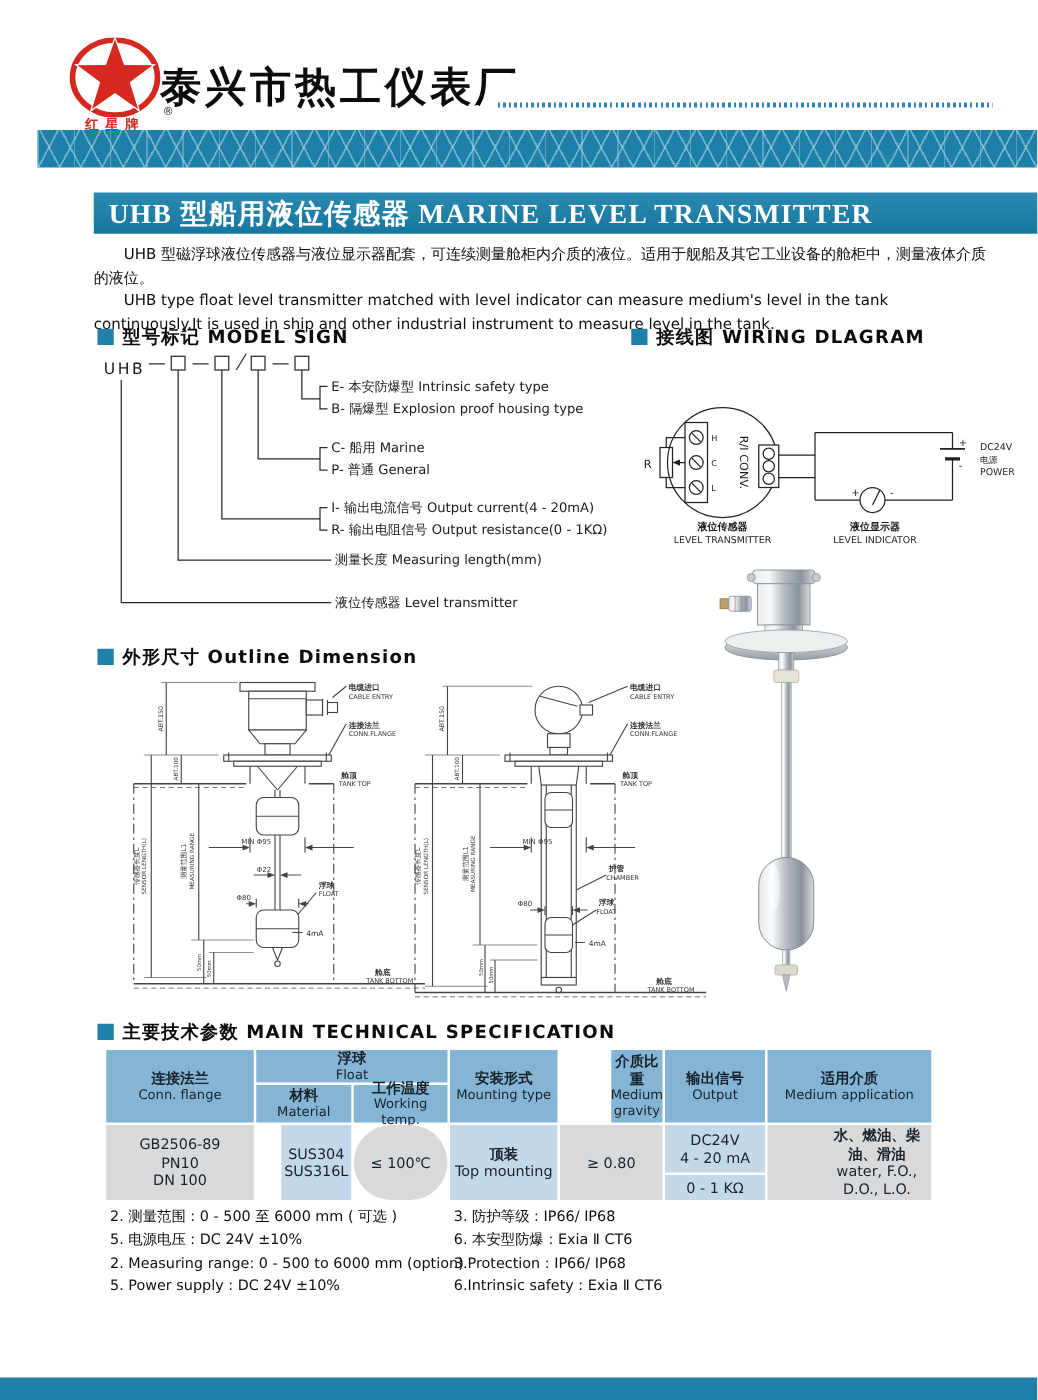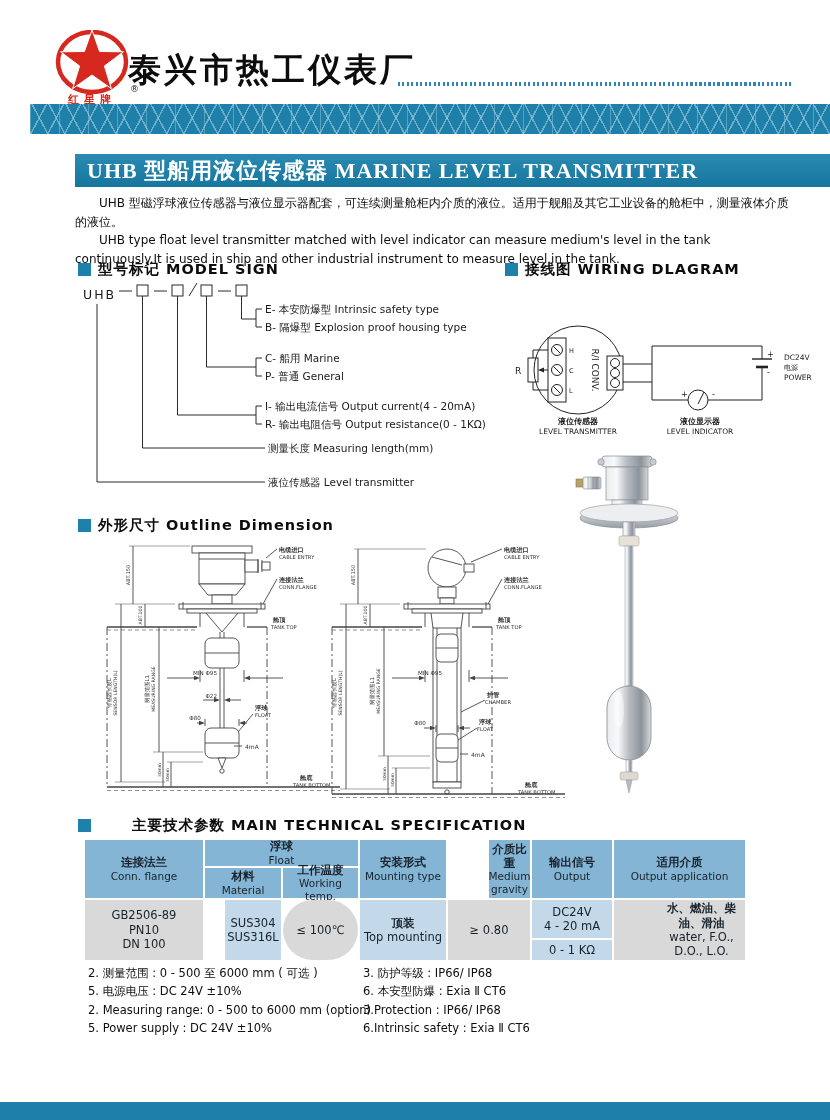--- a/index.html
+++ b/index.html
@@ -395,21 +395,21 @@
       <rect x="53" y="98" width="8" height="140" fill="url(#metalV)" stroke="#9aa0a6" stroke-width="0.5"></rect>
       <rect x="35" y="238" width="44" height="74" rx="22" fill="url(#metalV)" stroke="#848a90" stroke-width="0.8"></rect>
       <line x1="35" y1="275" x2="79" y2="275" stroke="#7d8artist389" stroke-width="0.5"></line>
       <ellipse cx="47" cy="262" rx="5" ry="18" fill="#ffffff" opacity="0.45"></ellipse>
       <rect x="54" y="312" width="6" height="12" fill="url(#metalV)" stroke="#9aa0a6" stroke-width="0.5"></rect>
       <rect x="48" y="324" width="18" height="8" rx="2" fill="#ddd9d0" stroke="#b3ada0" stroke-width="0.6"></rect>
       <polygon points="54,332 60,332 57,345" fill="#b6bcc2" stroke="#8a9096" stroke-width="0.5"></polygon>
     </g>
   </svg>
 
-  <div class="abs sechead" style="left:78px;top:816px;gap:34px;">
+  <div class="abs sechead" style="left:78px;top:816px;">
     <span class="sq"></span>
     <span>主要技术参数  MAIN TECHNICAL SPECIFICATION</span>
   </div>
 
   <div class="abs spectable">
     <div class="cell th" style="grid-row:1/3;grid-column:1;">
       <div class="zh">连接法兰</div>
       <div class="en">Conn. flange</div>
     </div>
     <div class="cell th" style="grid-row:1;grid-column:2/4;">
@@ -431,21 +431,21 @@
     <div class="cell th" style="grid-row:1/3;grid-column:5;margin-left:41px;">
       <div class="zh">介质比重</div>
       <div class="en">Medium gravity</div>
     </div>
     <div class="cell th" style="grid-row:1/3;grid-column:6;">
       <div class="zh">输出信号</div>
       <div class="en">Output</div>
     </div>
     <div class="cell th" style="grid-row:1/3;grid-column:7;">
       <div class="zh">适用介质</div>
-      <div class="en">Output application</div>
+      <div class="en">Medium application</div>
     </div>
 
     <div class="cell tg" style="grid-row:3/5;grid-column:1;">
       <div class="dv">GB2506-89</div>
       <div class="dv">PN10</div>
       <div class="dv">DN 100</div>
     </div>
     <div class="cell tb" style="grid-row:3/5;grid-column:2;margin-left:20px;">
       <div class="dv">SUS304</div>
       <div class="dv">SUS316L</div>

